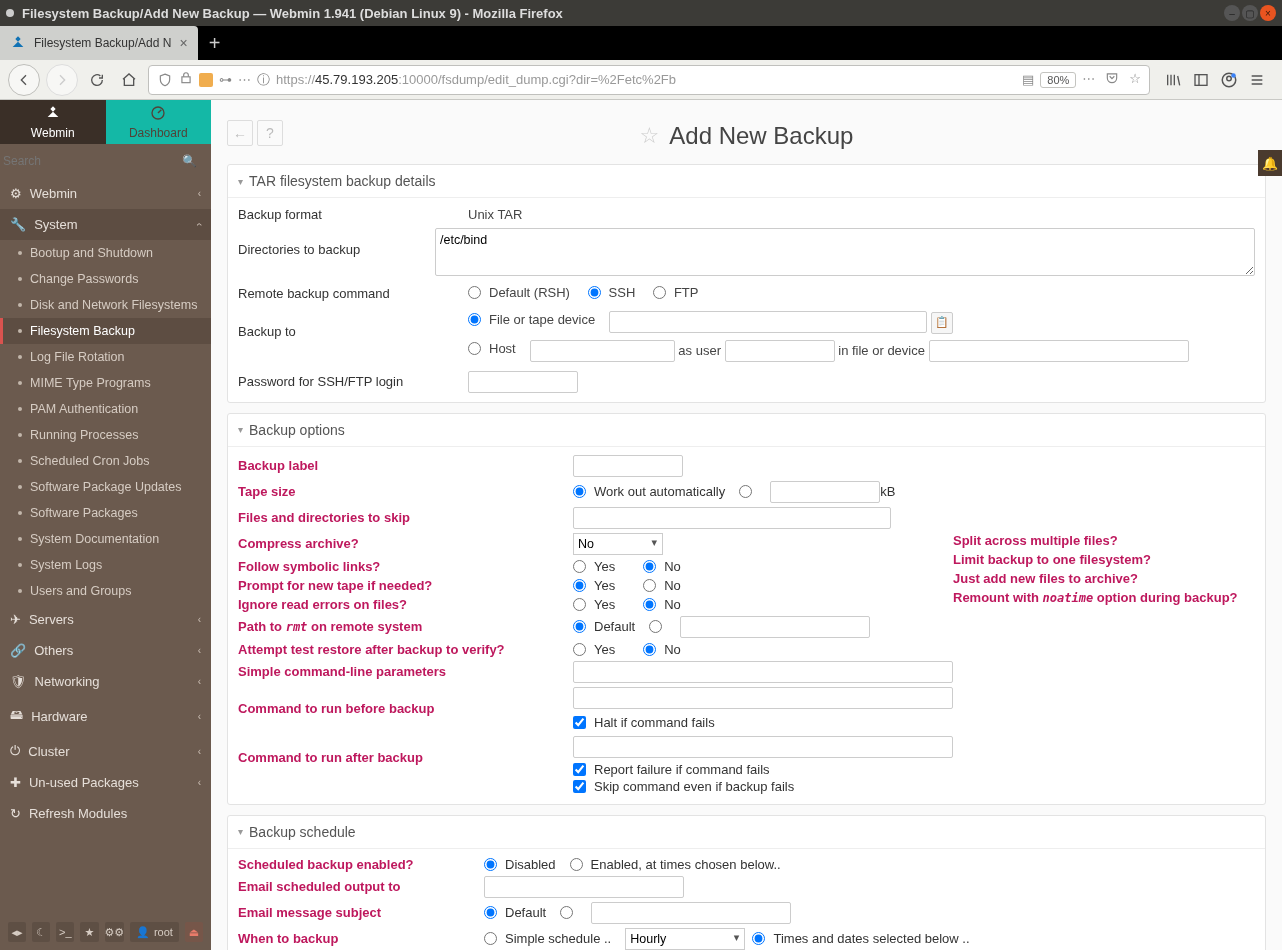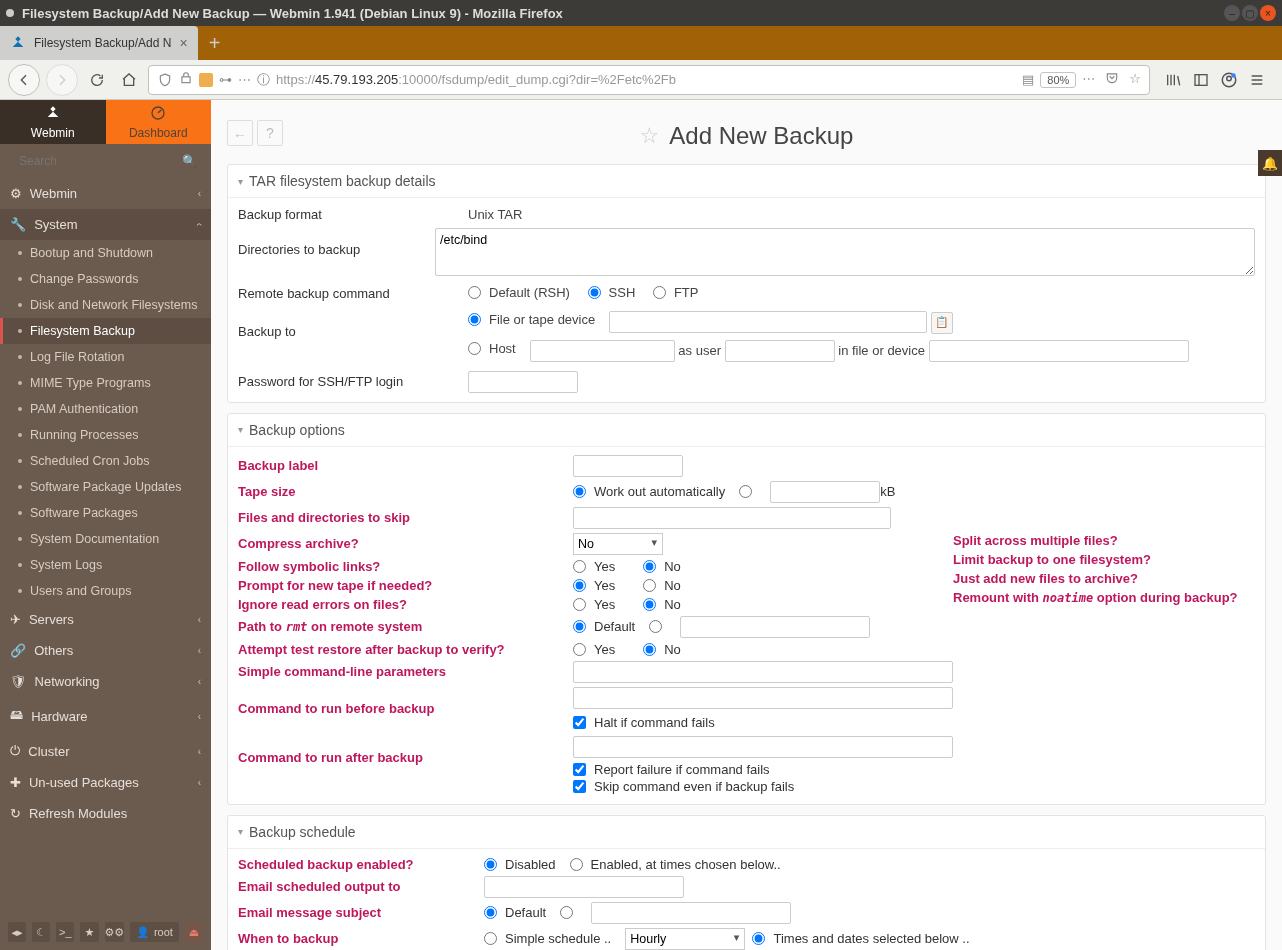--- a/index.html
+++ b/index.html
@@ -7,21 +7,21 @@
 
 
 .os-titlebar { height: 26px; background: #3c3b37; color: #ddd; display: flex; align-items: center; padding: 0 6px; font-size: 13px; }
 .os-titlebar .dot { width: 8px; height: 8px; border-radius: 50%; background: #ccc; margin-right: 8px; }
 .os-titlebar .title { flex: 1; color: #ddd; font-weight: bold; }
 .os-titlebar .wincontrols { display: flex; gap: 2px; }
 .os-titlebar .wc { width: 16px; height: 16px; border-radius: 50%; background: #555; display:flex; align-items:center; justify-content:center; color:#222; font-size:10px; }
 .os-titlebar .wc.close { background: #e95420; color:#3a1a0a; }
 
 
-.ff-tabs { height: 34px; background: #a16207; display: flex; align-items: stretch; }
+.ff-tabs { height: 34px; background: #000000; display: flex; align-items: stretch; }
 .ff-tab { background: #cfd0cd; display: flex; align-items: center; padding: 0 10px; gap: 8px; color: #333; max-width: 200px; border-top-right-radius: 4px; }
 .ff-tab .favicon { width: 16px; height: 16px; color:#1072b5; }
 .ff-tab .tablabel { font-size: 12px; white-space: nowrap; overflow: hidden; text-overflow: ellipsis; max-width: 140px; }
 .ff-tab .close { color: #666; font-size: 14px; }
 .ff-newtab { width: 34px; display:flex; align-items:center; justify-content:center; color:#ccc; font-size:20px; }
 
 .ff-toolbar { height: 40px; background: #f0f0ec; display: flex; align-items: center; padding: 0 8px; gap: 6px; border-bottom: 1px solid #c9c9c5; }
 .nav-btn { width: 32px; height: 32px; border: 1px solid #bfbfbb; border-radius: 50%; display: flex; align-items: center; justify-content: center; color: #555; background: #f7f7f5; }
 .nav-btn.disabled { color: #bbb; border-color: #ddd; }
 .nav-icon { width: 26px; height: 26px; display: flex; align-items: center; justify-content: center; color: #555; }
@@ -37,22 +37,22 @@
 
 .ff-right { display:flex; gap:10px; color:#555; padding: 0 8px; align-items:center; }
 .ff-right .ic { width:18px; height:18px; display:flex; align-items:center; justify-content:center; }
 
 
 .app { display: flex; height: calc(950px - 26px - 34px - 40px); }
 .sidebar { width: 211px; background: #6b5a4e; color: #ddd; display:flex; flex-direction:column; position:relative; }
 .side-tabs { display:flex; height:44px; }
 .side-tab { flex:1; display:flex; flex-direction:column; align-items:center; justify-content:center; font-size:12px; gap:2px; }
 .side-tab.active { background:#3a2f27; color:#fff; }
-.side-tab.inactive { background:#f97316; color:#514338; }
-.side-search { padding: 4px 17px; }
+.side-tab.inactive { background:#14b8a6; color:#514338; }
+.side-search { padding: 4px 1px; }
 .side-search input { width:100%; background:transparent; border:none; color:#ccc; padding:6px 22px 6px 2px; font-size:12px; outline:none; }
 .side-search { position:relative; }
 .side-search .sicon { position:absolute; right:14px; top:10px; color:#bba; font-size:12px; }
 
 .nav-section { padding: 8px 10px; display:flex; align-items:center; gap:8px; color:#e6dfd9; font-size:13px; cursor:pointer; }
 .nav-section .chev { margin-left:auto; font-size:10px; color:#cbbfb5; }
 .nav-section.open { background:#5d4d42; }
 .nav-sub { padding: 6px 10px 6px 30px; font-size:12.5px; color:#d6ccc3; cursor:pointer; position:relative; }
 .nav-sub .bullet { position:absolute; left:18px; top:11px; width:4px; height:4px; border-radius:50%; background:#c2b6ab; }
 .nav-sub.active { color:#fff; background:#5d4d42; }

